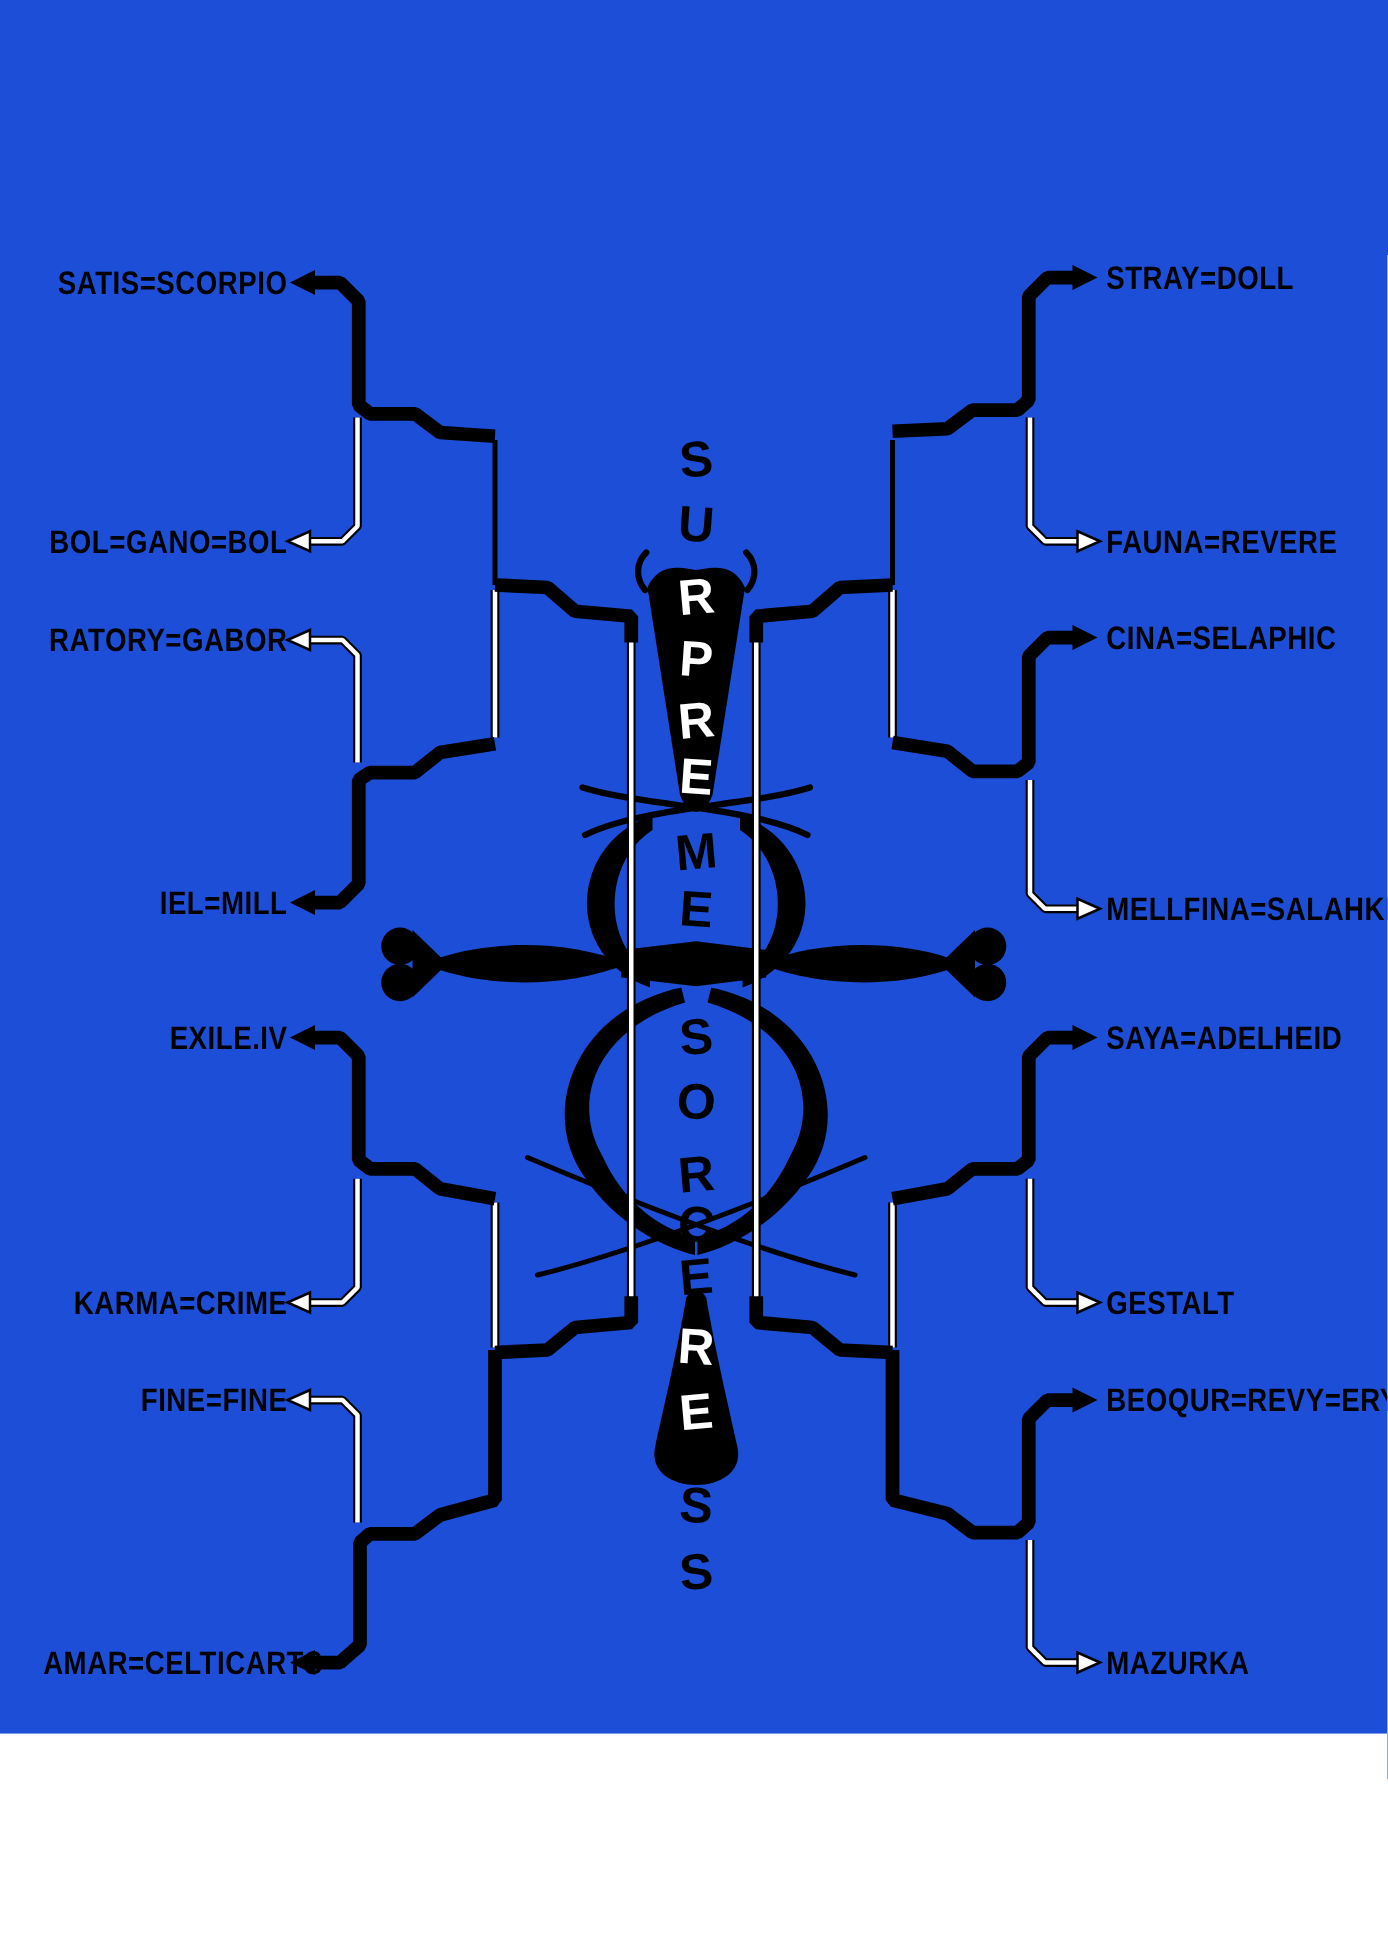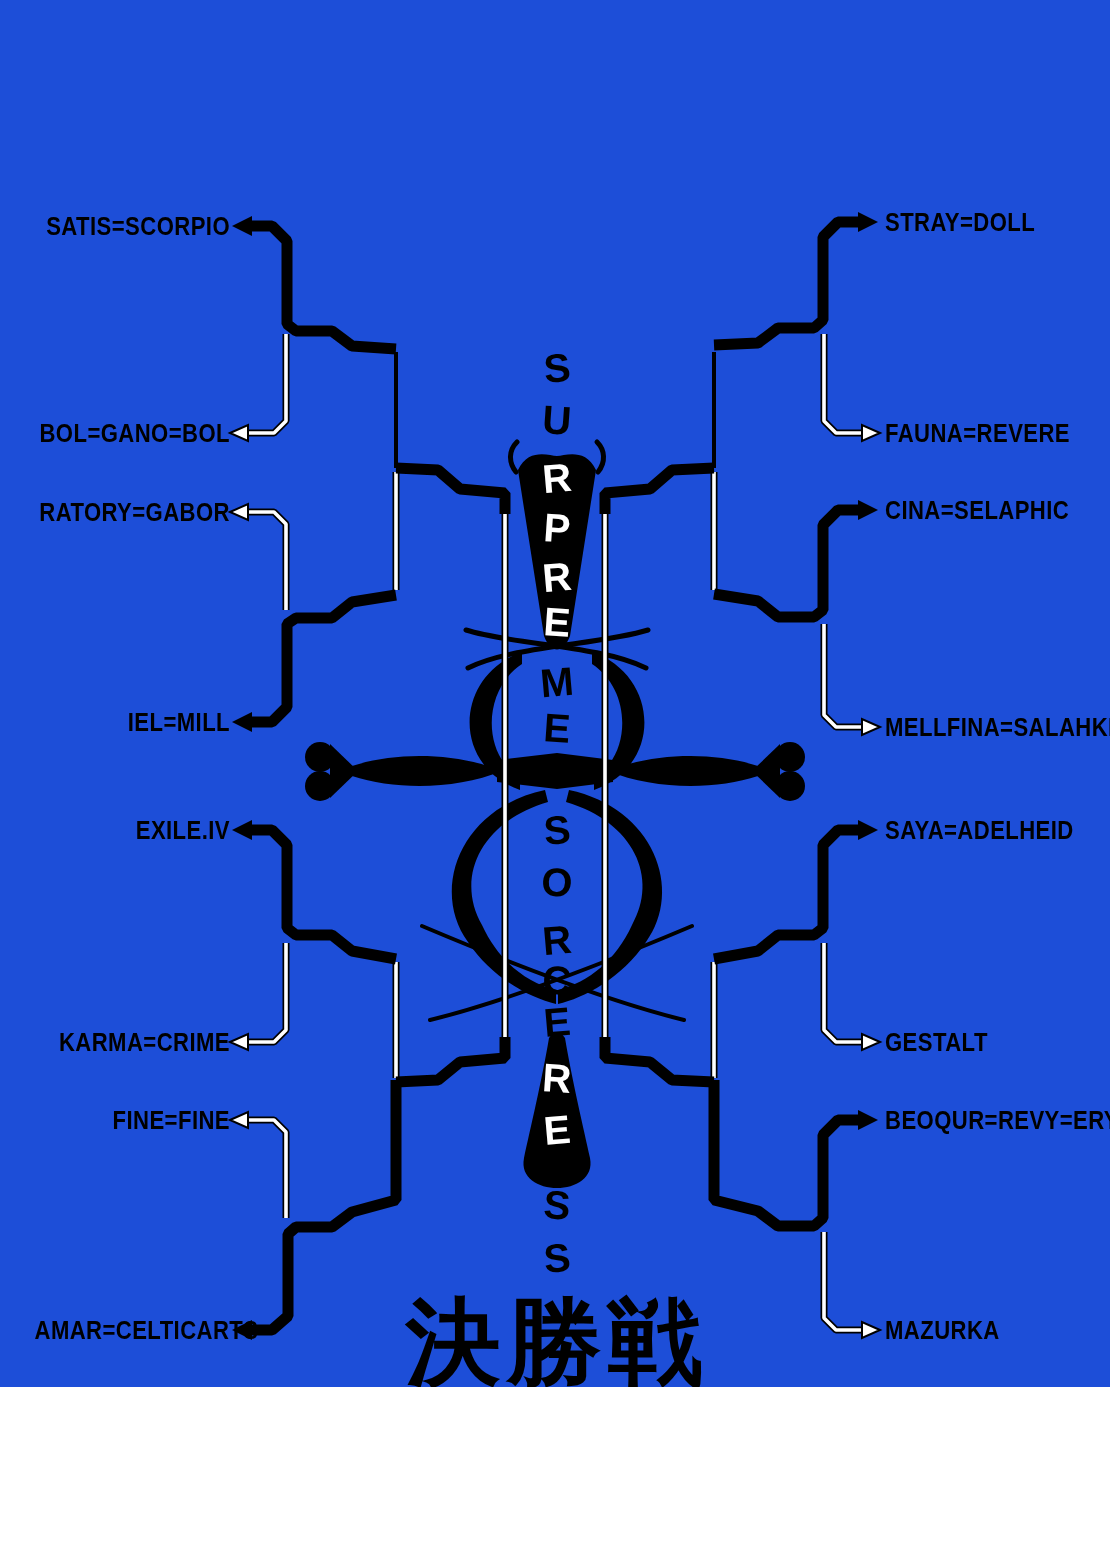--- a/index.html
+++ b/index.html
@@ -180,15 +180,14 @@
       <div class="vl" style="top: 860px; transform: rotate(4deg);">O</div>
       <div class="vl" style="top: 918px; transform: rotate(-5deg);">R</div>
       <div class="vl" style="top: 958px; transform: rotate(4deg);">C</div>
       <div class="vl" style="top: 1000px; transform: rotate(-5deg);">E</div>
       <div class="vl w" style="top: 1056px; transform: rotate(4deg);">R</div>
       <div class="vl w" style="top: 1108px; transform: rotate(-5deg);">E</div>
       <div class="vl" style="top: 1183px; transform: rotate(4deg);">S</div>
       <div class="vl" style="top: 1236px; transform: rotate(-5deg);">S</div>
     </div>
 
-  <div id="kanji">決勝戦</div>
   <div id="pagenum">62</div>
 </div>
 
 </body></html>

